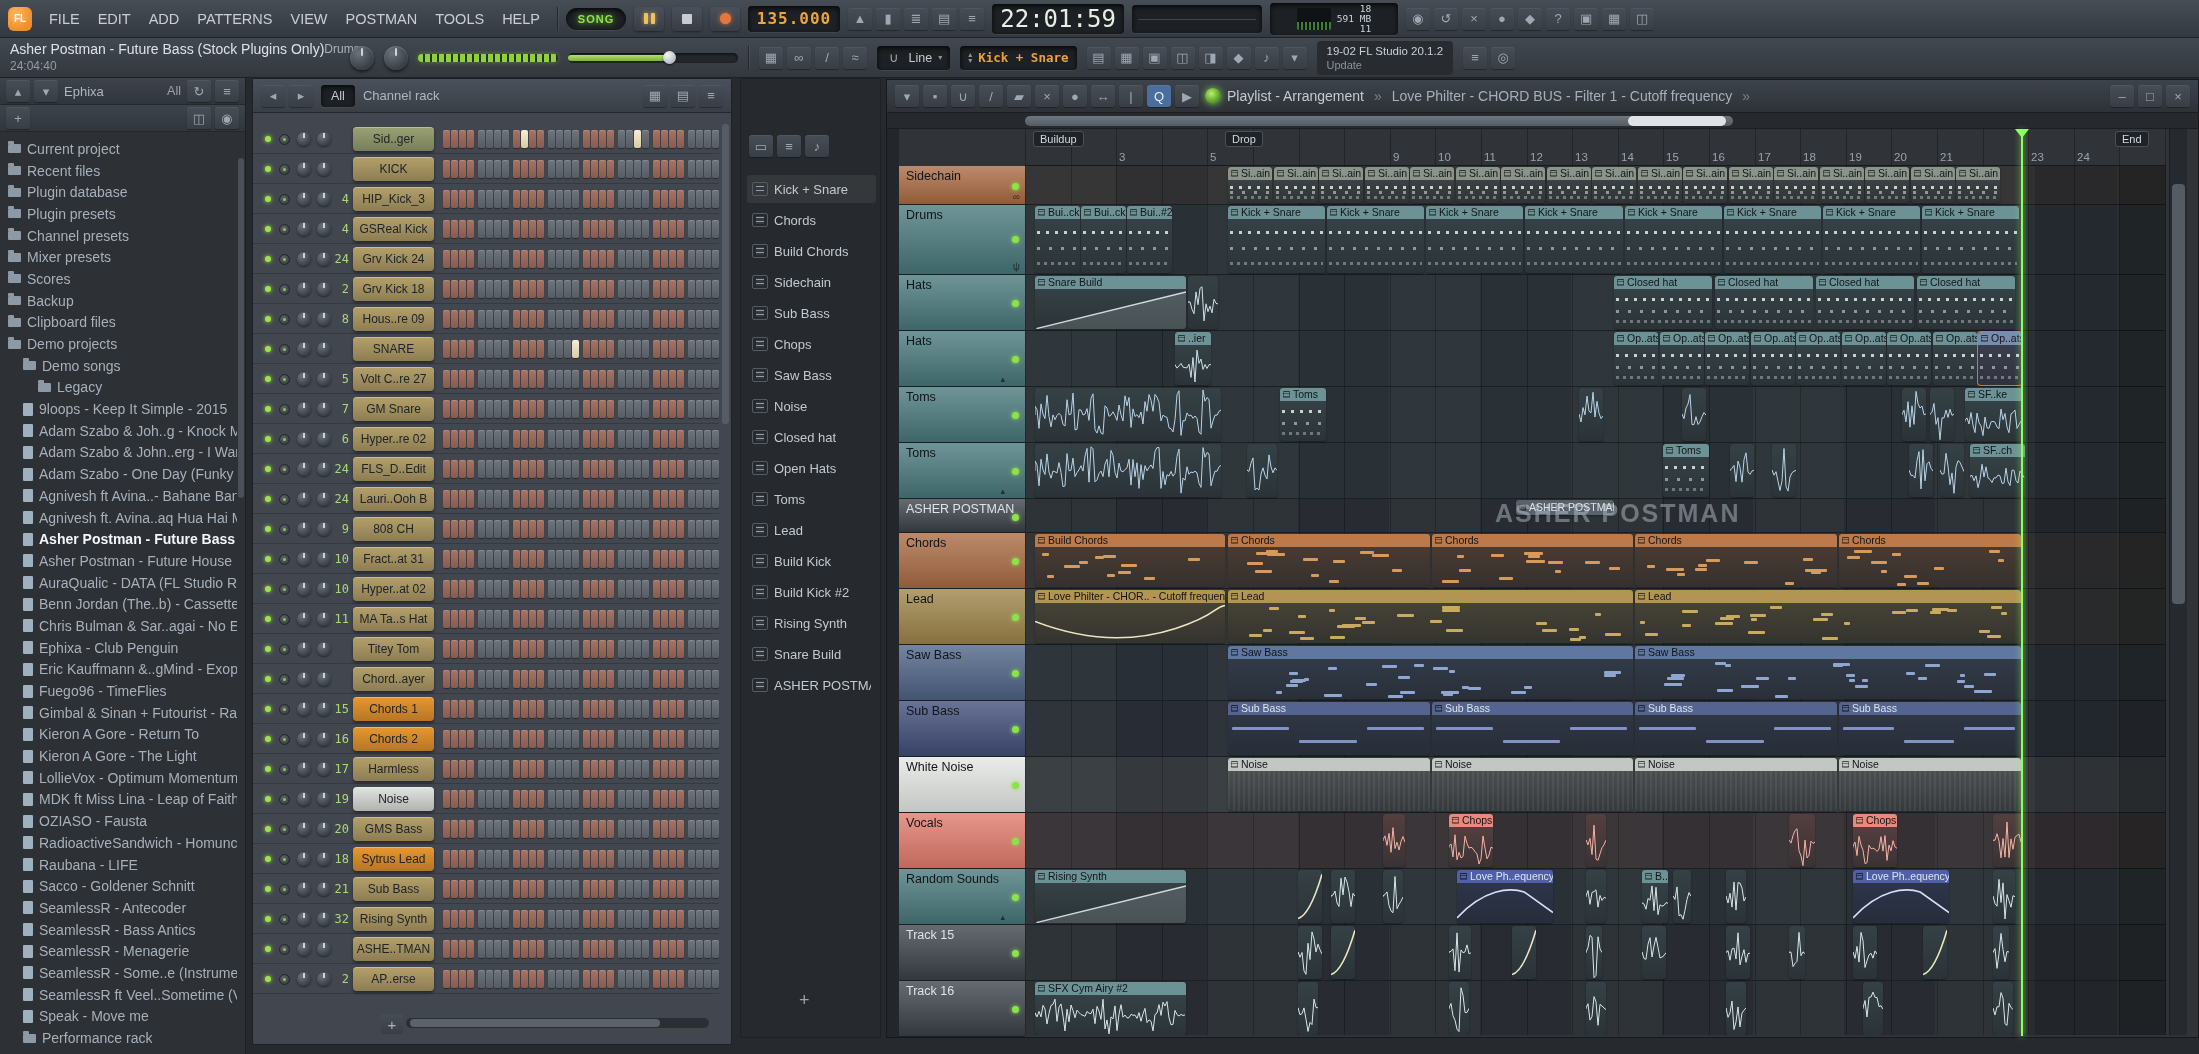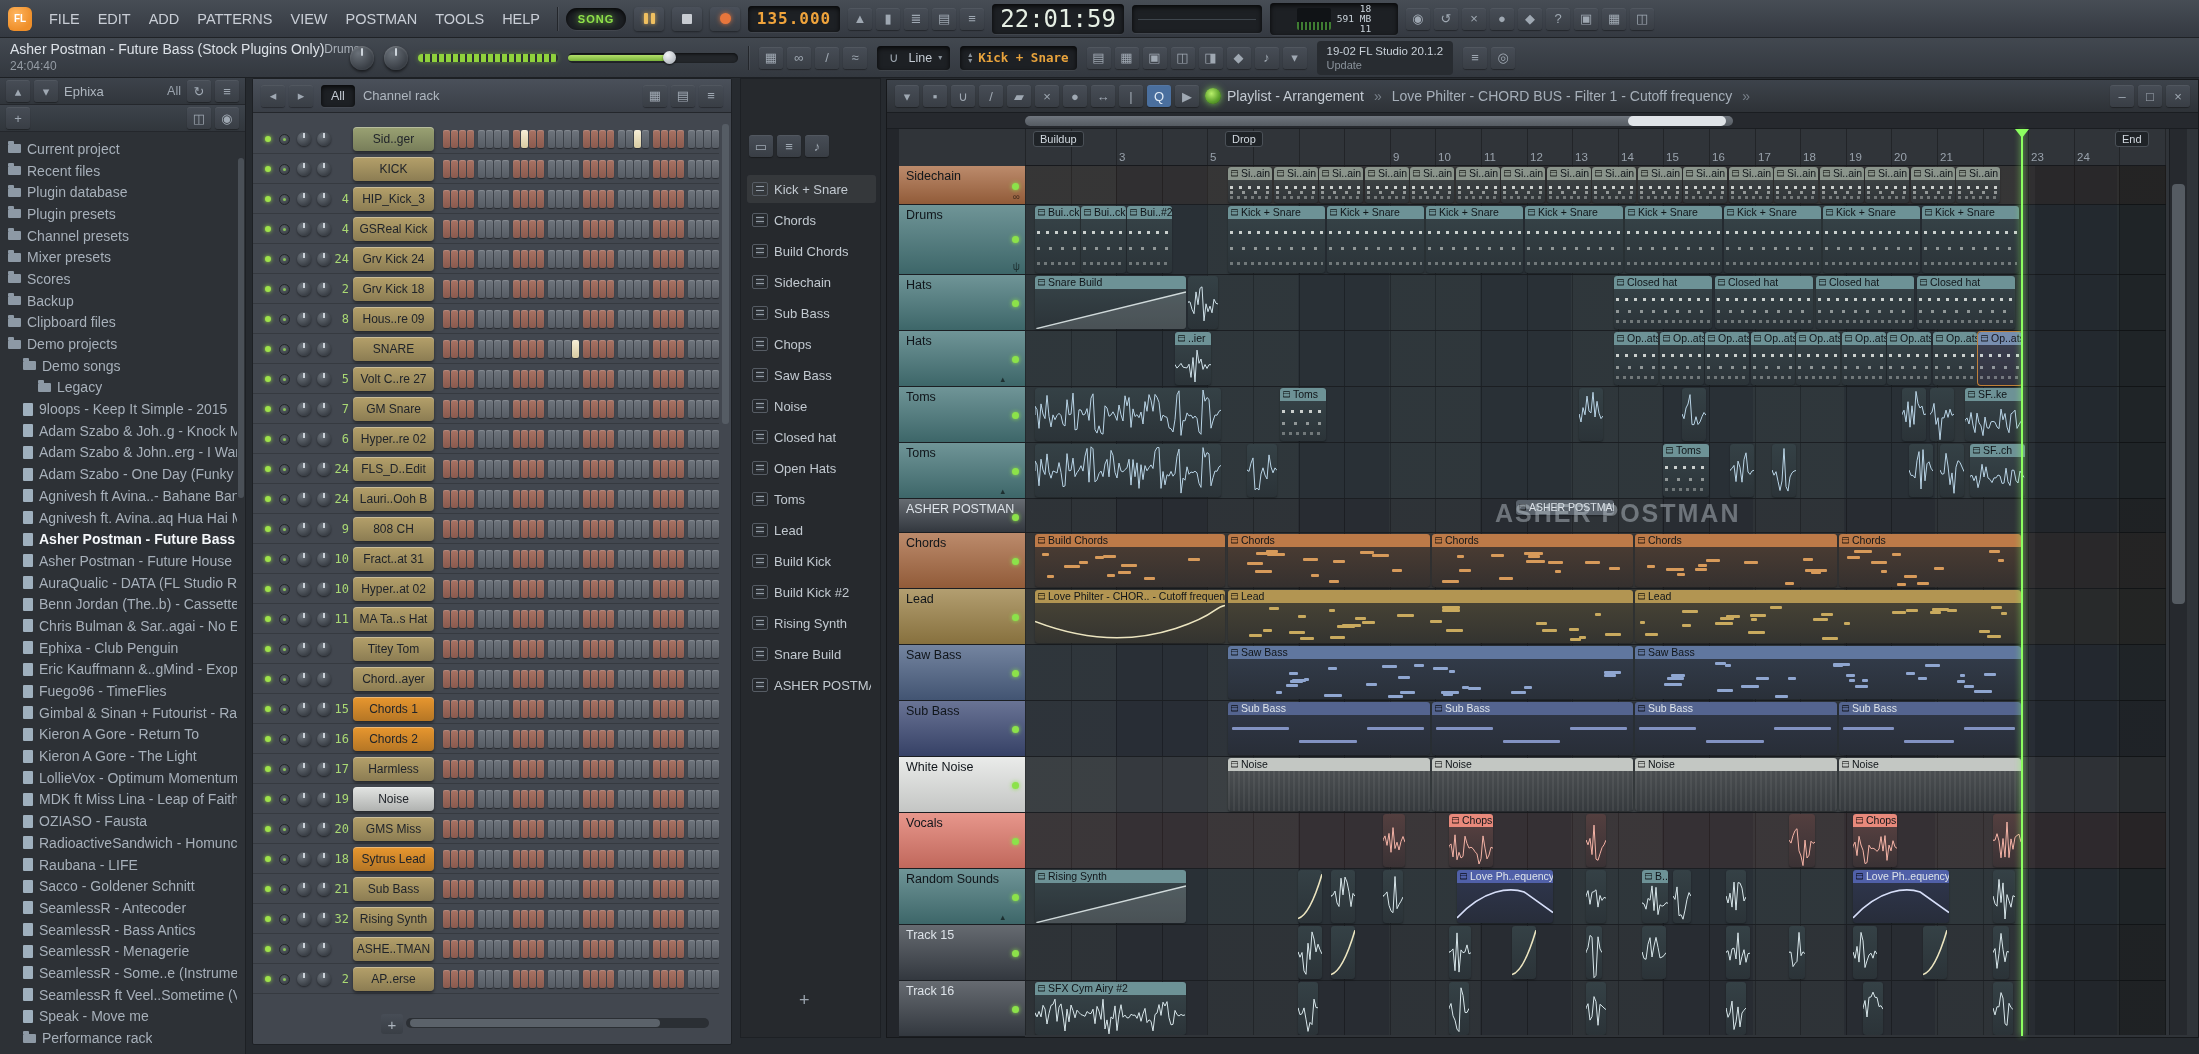--- a/index.html
+++ b/index.html
@@ -1530,21 +1530,21 @@
             <div class="step sB" style="left: 269px;"></div>
           </div>
         </div>
         <div class="ch-row">
           <div class="led"></div>
           <div class="mdot"></div>
           <div class="kn" style="left: 44px;"></div>
           <div class="kn" style="left: 64px;"></div>
           <div class="ch-num">20</div>
           <div class="ch-btn" style="background: linear-gradient(rgb(180, 160, 106), rgb(140, 125, 83));">
-            <span>GMS Miss</span>
+            <span>GMS Bass</span>
           </div>
           <div class="ch-grid">
             <div class="step sA" style="left: 0px;"></div>
             <div class="step sA" style="left: 8px;"></div>
             <div class="step sA" style="left: 16px;"></div>
             <div class="step sA" style="left: 24px;"></div>
             <div class="step sB" style="left: 35px;"></div>
             <div class="step sB" style="left: 43px;"></div>
             <div class="step sB" style="left: 51px;"></div>
             <div class="step sB" style="left: 59px;"></div>

